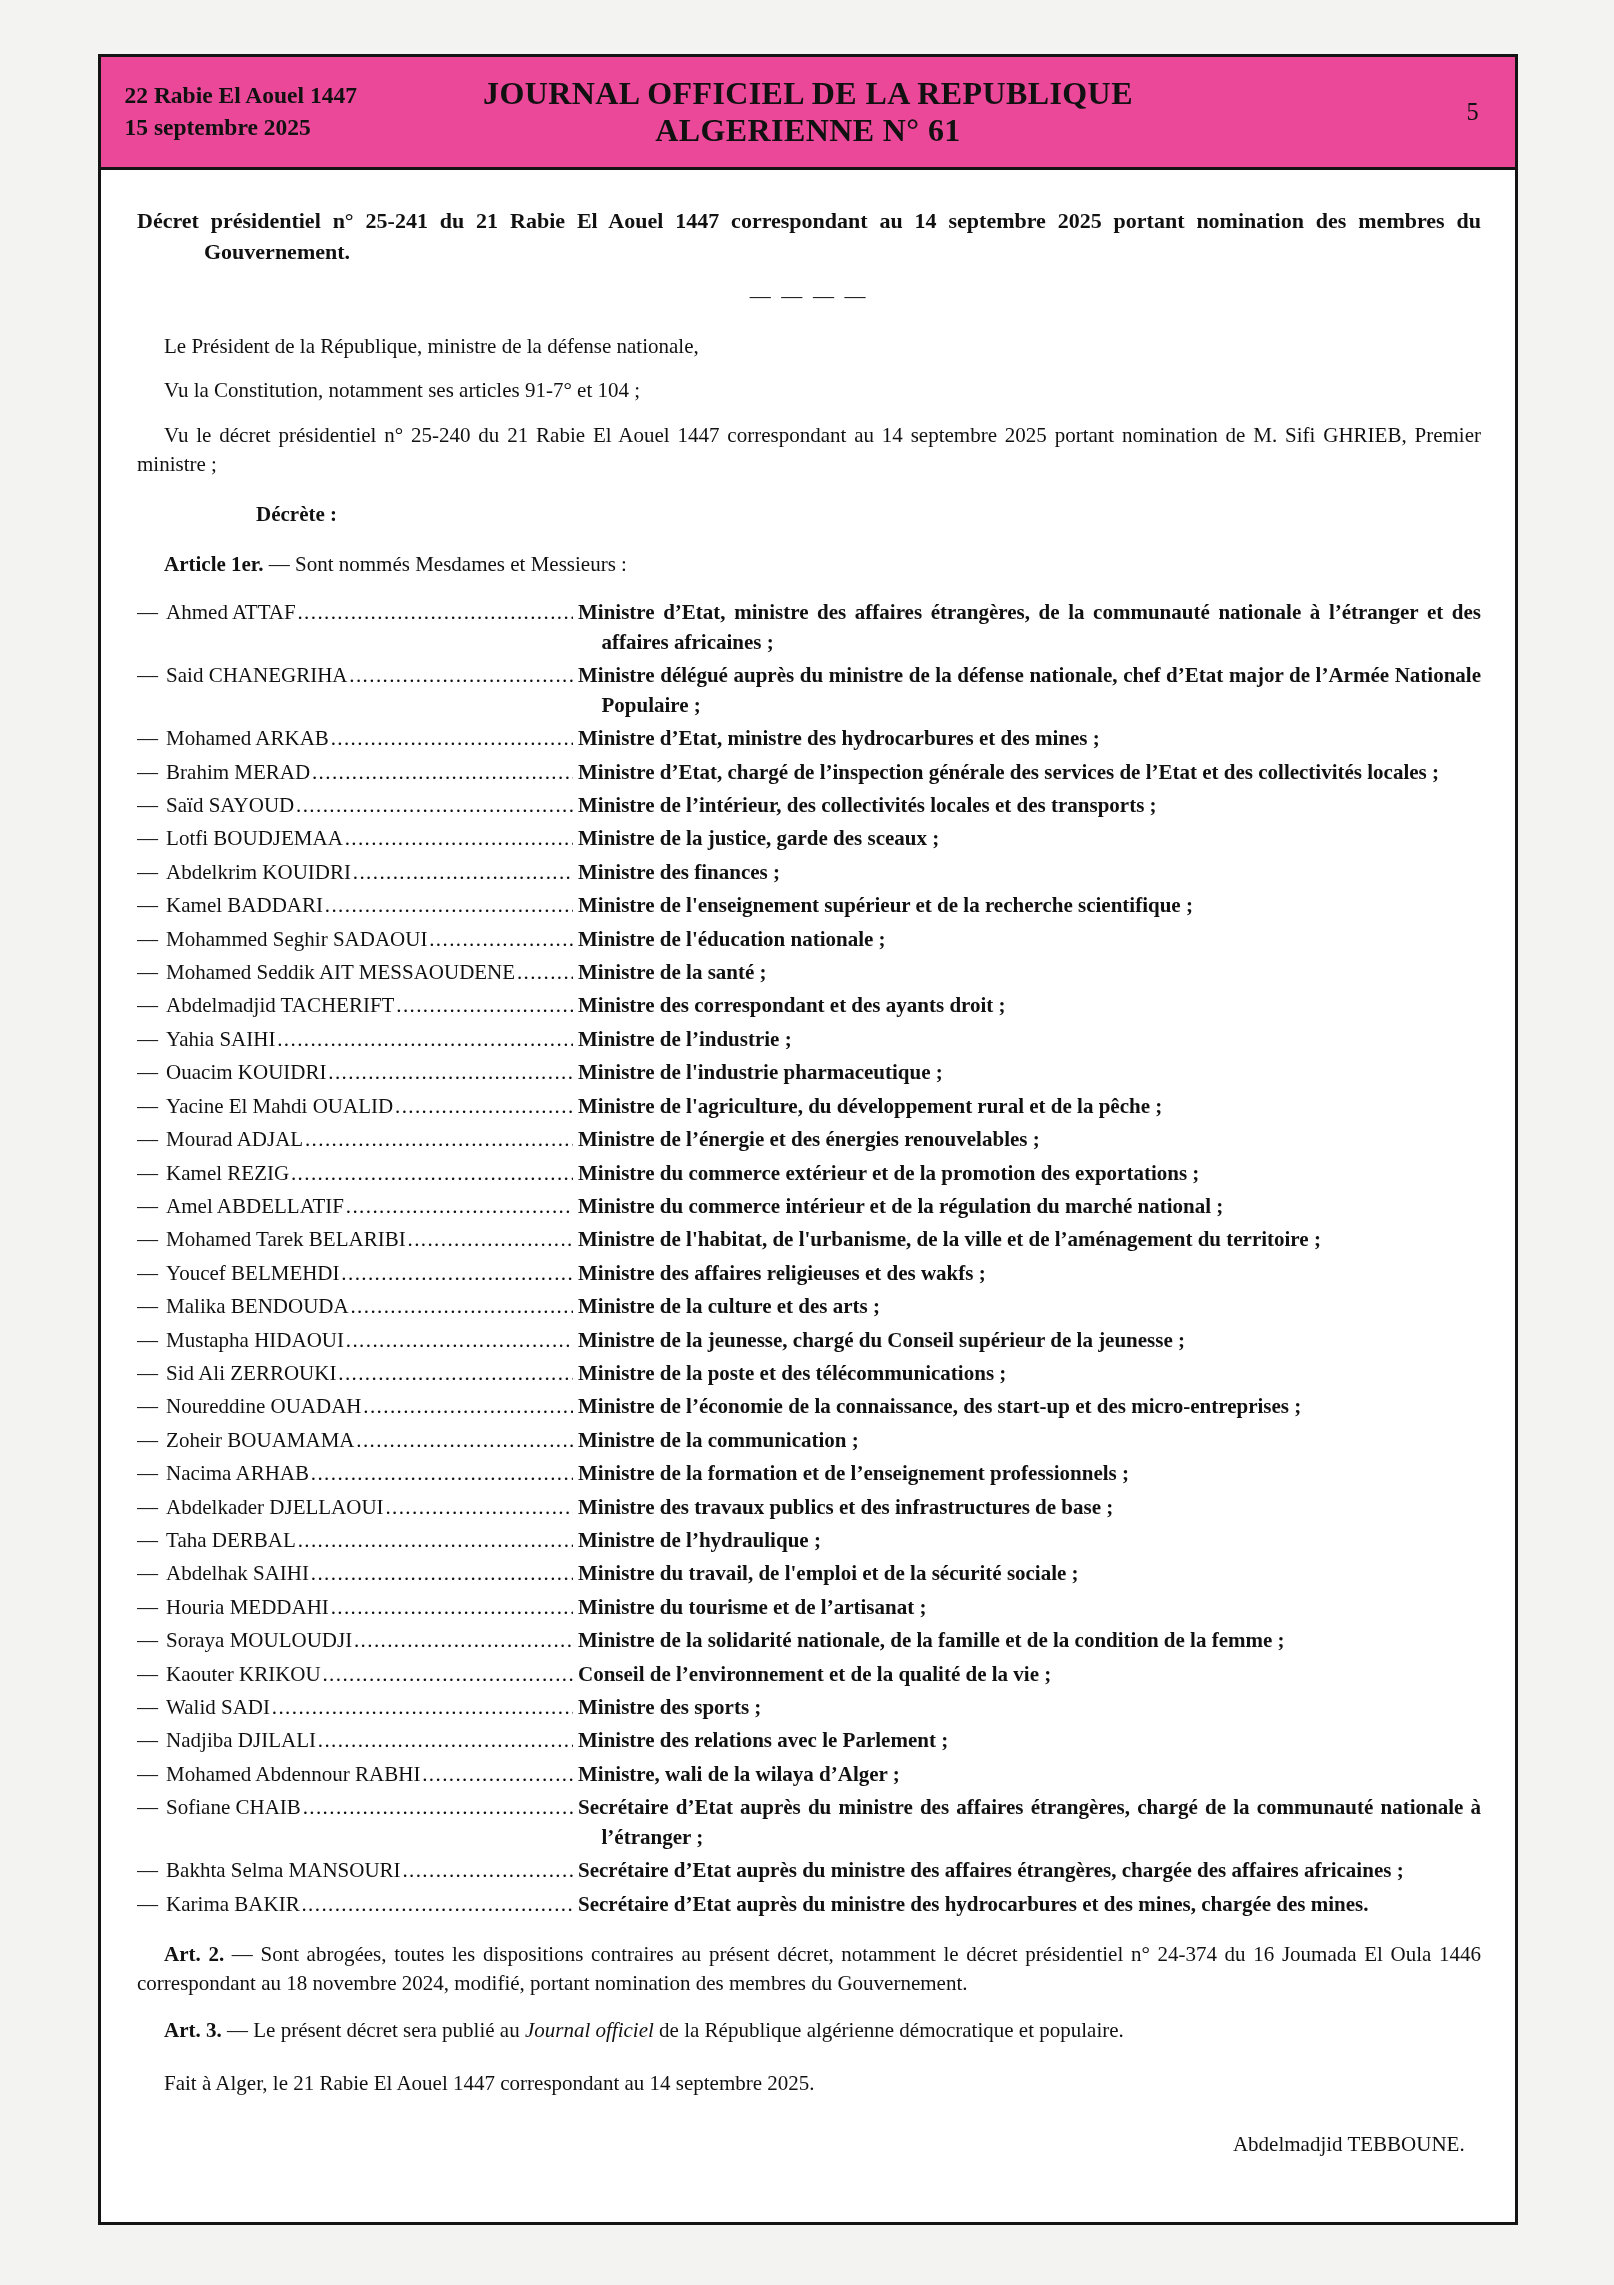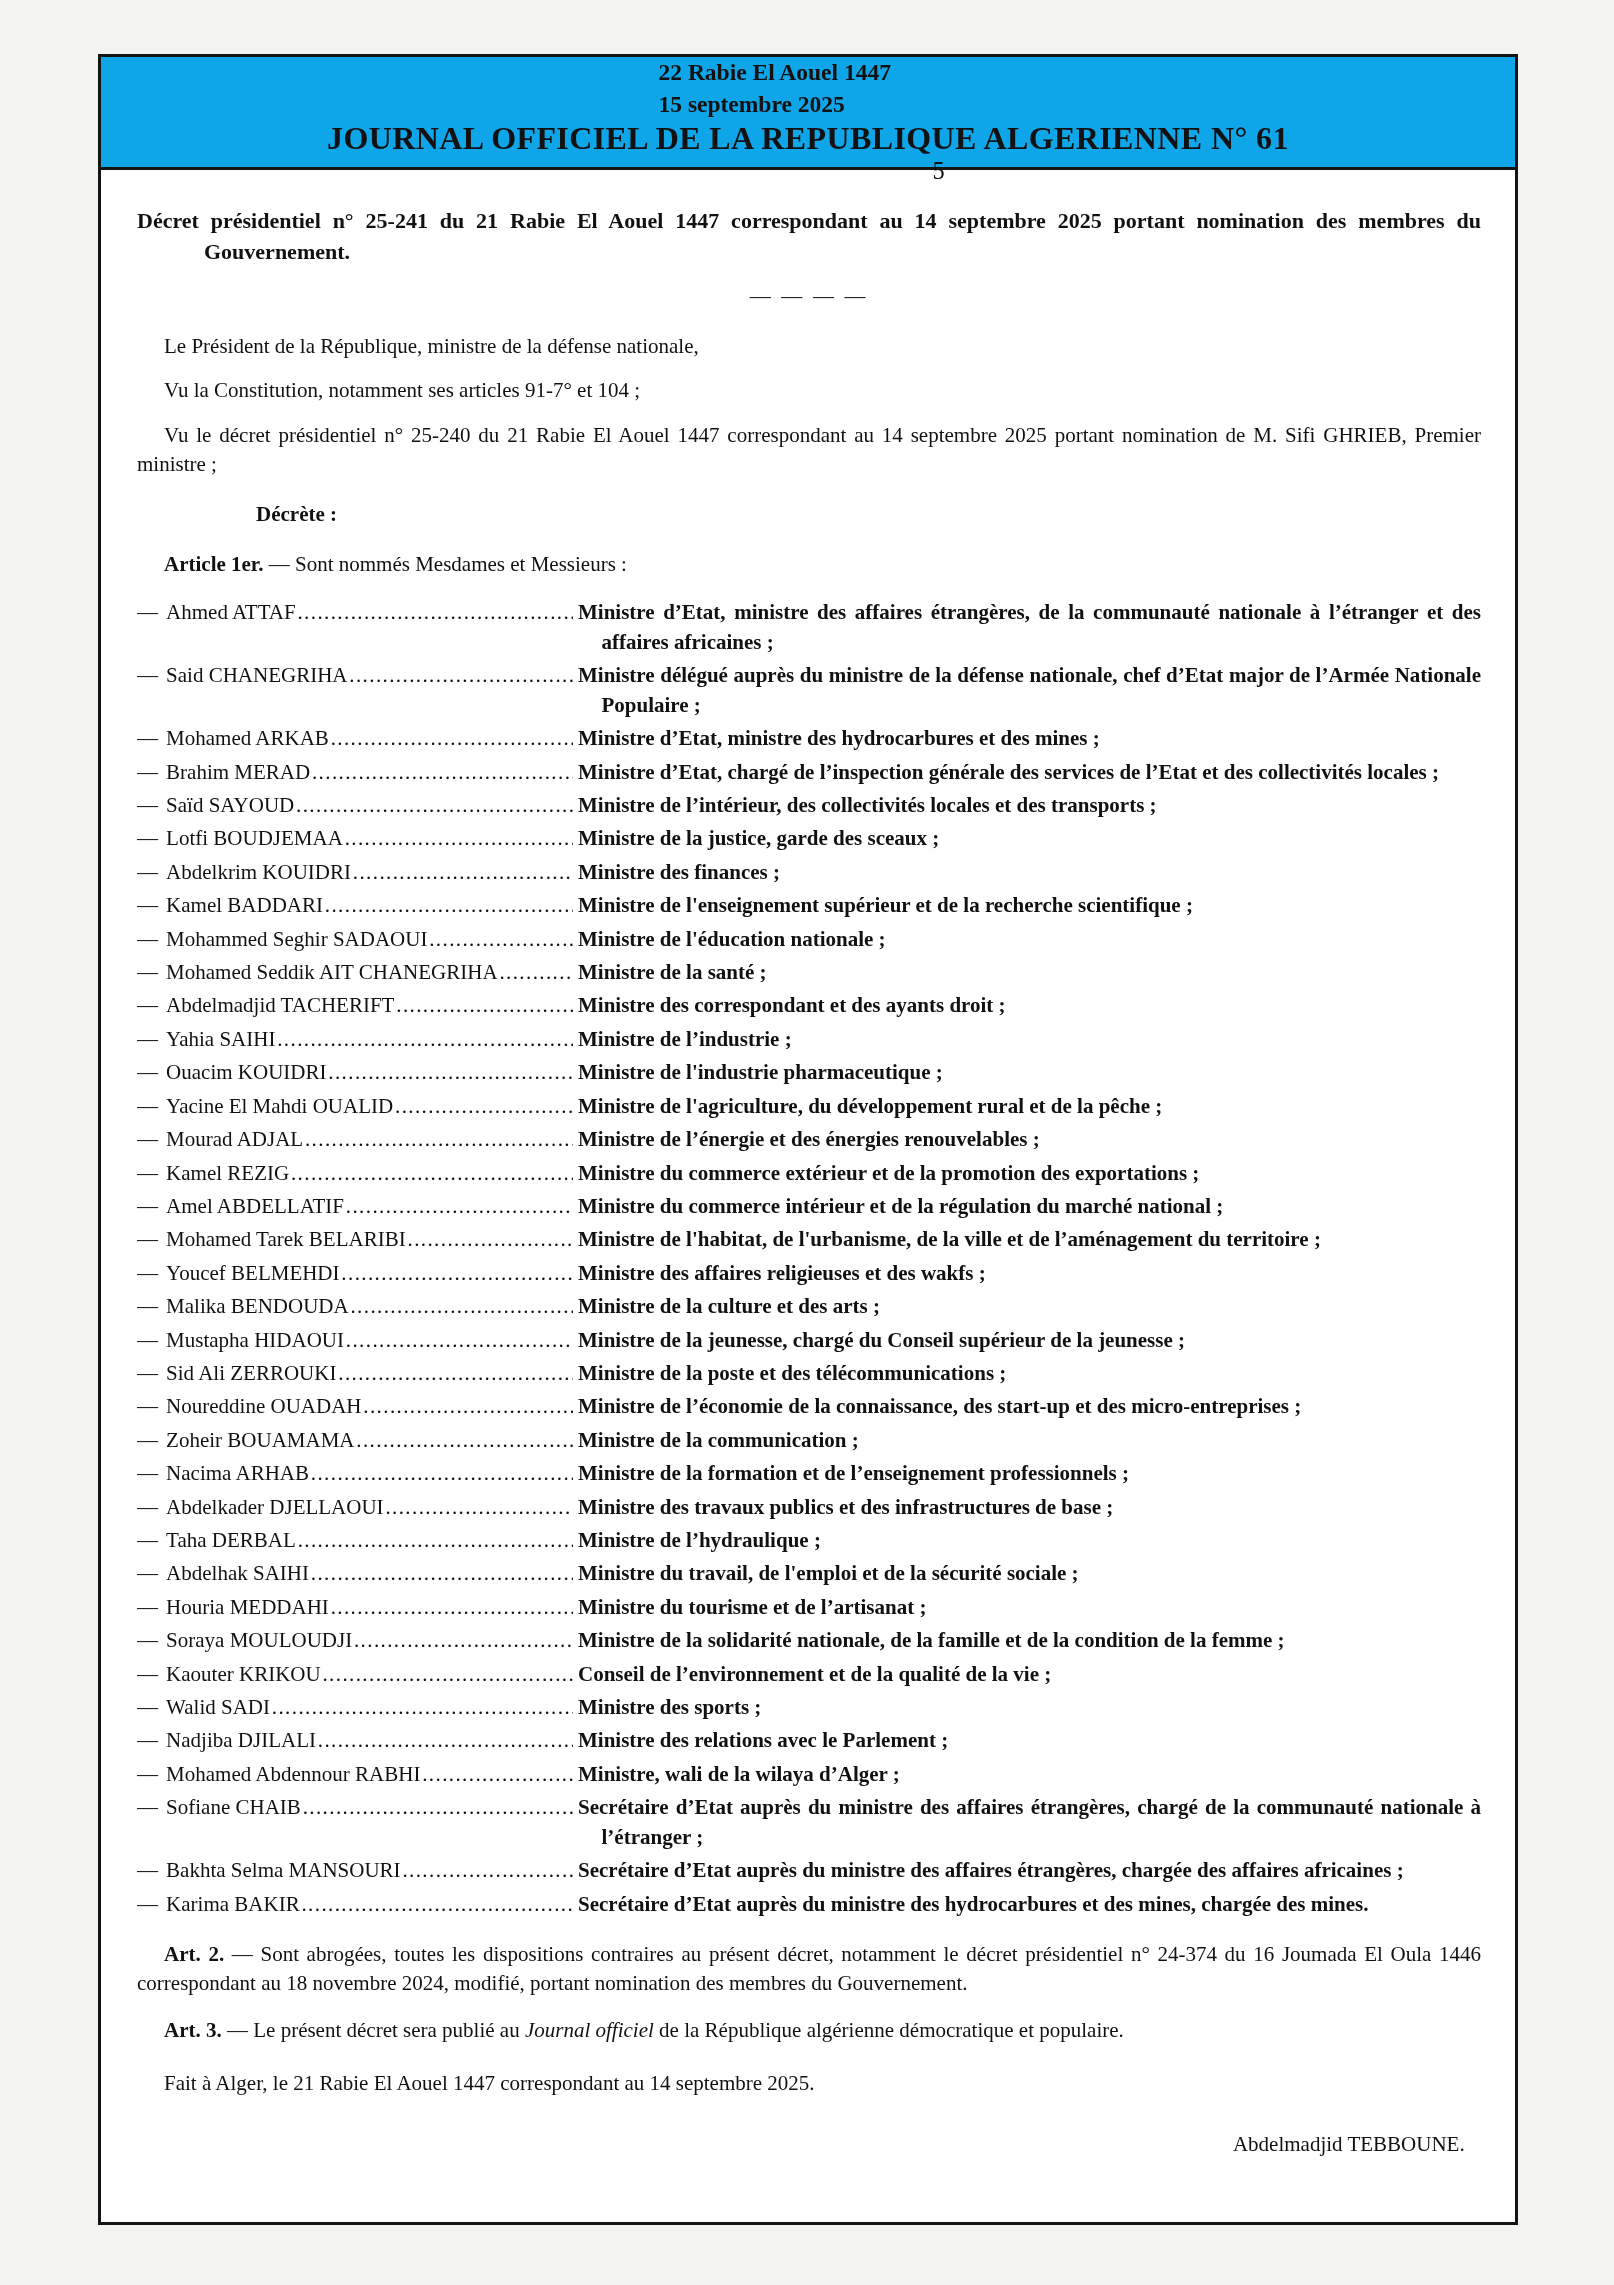--- a/index.html
+++ b/index.html
@@ -13,23 +13,22 @@
     position:absolute; left:98px; top:54px;
     width:1420px; height:2171px;
     border:3.6px solid #141414;
     background:#ffffff;
     overflow:hidden;
   }
   
   .jo-header{
     display:flex; align-items:center;
     height:113px; padding:0 23.5px;
-    background:#0ea5e9;
+    background:#ec4899;
     border-bottom:3.6px solid #141414;
-    flex-direction:column;
   }
   .jo-header .left{ width:299px; font-weight:bold; font-size:23.5px; line-height:1.35; }
   .jo-header .center{ flex:1; text-align:center; font-weight:bold; font-size:32px; letter-spacing:0.4px; }
   .jo-header .right{ width:299px; text-align:right; font-size:24.4px; padding-right:12.7px; }
   
   .content{ padding:36px 34px 0 36px; font-size:21px; line-height:1.42; }
   .decree-title{
     font-weight:bold; font-size:22px; line-height:1.4;
     padding-left:67px; text-indent:-67px; text-align:justify;
   }
@@ -160,21 +159,21 @@
       <span class="dash">—</span>
       <span class="name">Mohammed Seghir SADAOUI</span>
       <span class="dots"></span>
     </span>
     <span class="appt-title">Ministre de l'éducation nationale ;</span>
   </div>
 
   <div class="appt">
     <span class="appt-name">
       <span class="dash">—</span>
-      <span class="name">Mohamed Seddik AIT CHANEGRIHA</span>
+      <span class="name">Mohamed Seddik AIT MESSAOUDENE</span>
       <span class="dots"></span>
     </span>
     <span class="appt-title">Ministre de la santé ;</span>
   </div>
 
   <div class="appt">
     <span class="appt-name">
       <span class="dash">—</span>
       <span class="name">Abdelmadjid TACHERIFT</span>
       <span class="dots"></span>

